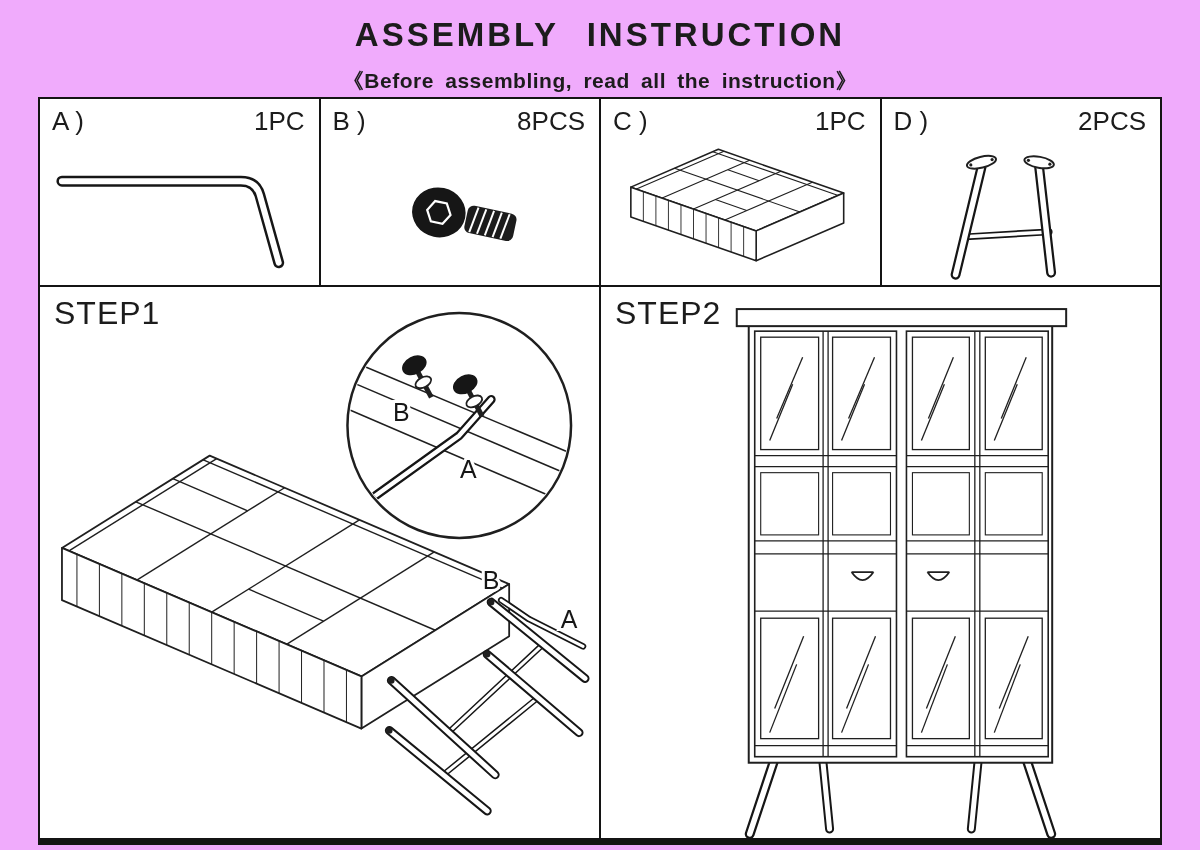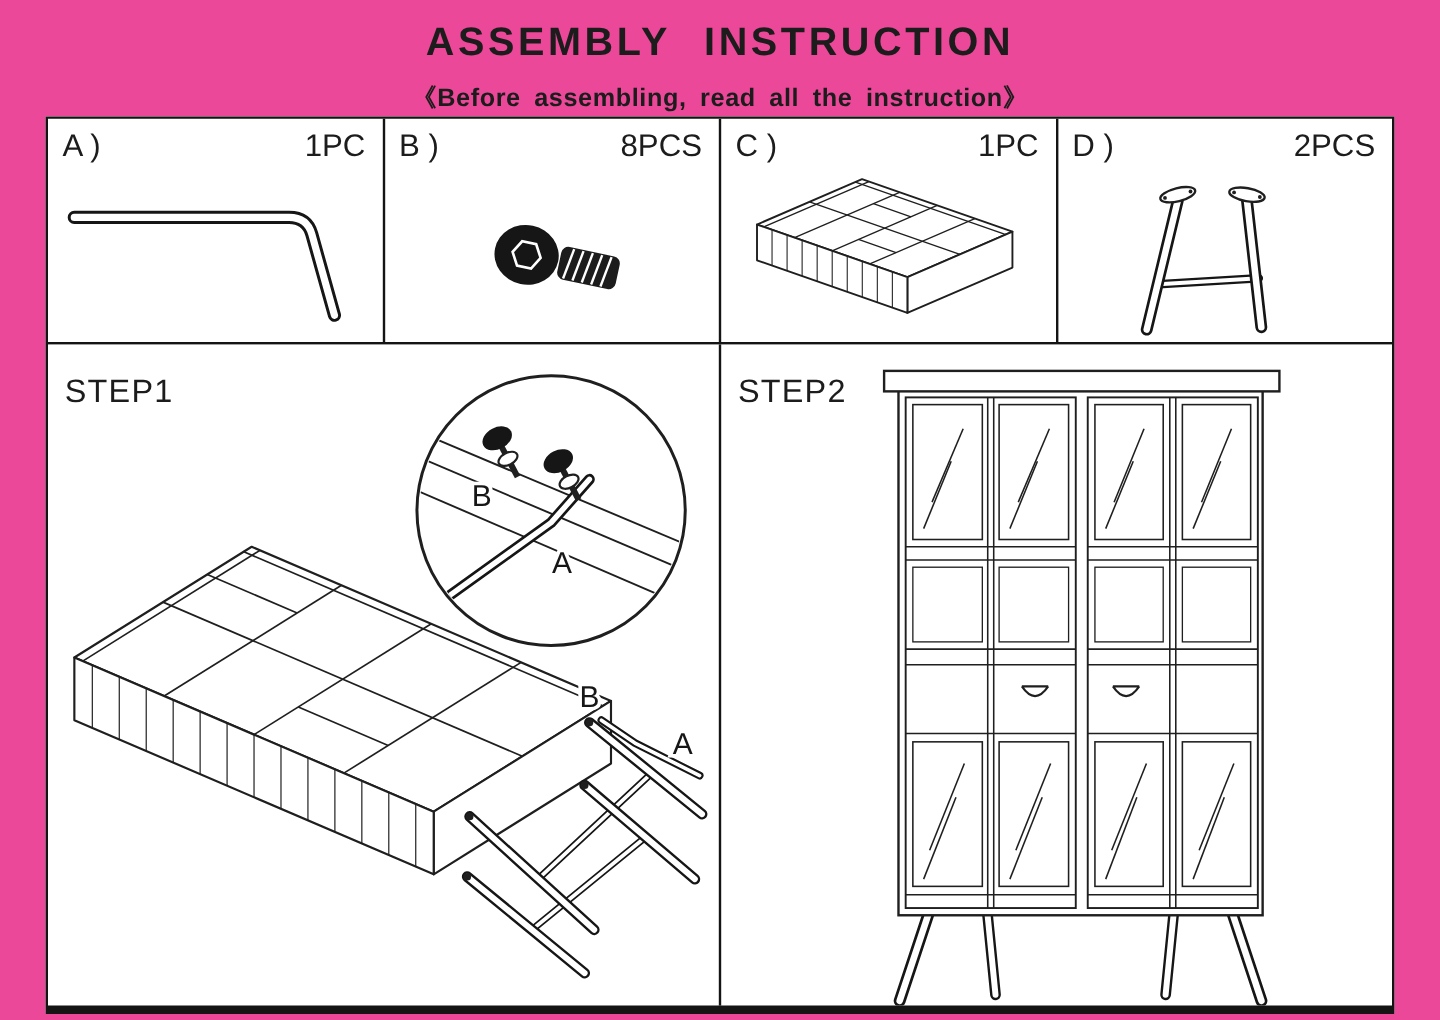--- a/index.html
+++ b/index.html
@@ -1,41 +1,41 @@
 <!DOCTYPE html>
 <html><head>
 <meta charset="utf-8">
 <style>
   * { margin:0; padding:0; box-sizing:border-box; }
   html,body { width:1200px; height:850px; }
   body {
     font-family:"Liberation Sans","DejaVu Sans",sans-serif;
     background:#ffffff; color:#1b1b1b;
   }
-  .sheet { position:relative; width:1200px; height:850px; background:#ec4899; overflow:hidden; }
+  .sheet { position:relative; width:1200px; height:850px; background:#f0abfc; overflow:hidden; }
 
   .hdr { position:absolute; top:16px; left:0; width:100%; text-align:center; }
   .hdr h1 { font-size:33px; font-weight:700; letter-spacing:3px; word-spacing:16px; color:#1c1c1c; }
   .hdr p  { margin-top:13px; font-size:21px; font-weight:700; letter-spacing:0.5px; word-spacing:5px; color:#1c1c1c; }
 
   .box { position:absolute; left:38px; top:97px; width:1124px; height:748px;
          border:2px solid #141414; border-bottom-width:7px;
          display:flex; flex-direction:column; background:#fff; }
 
   .parts-row { display:flex; height:188px; border-bottom:2px solid #141414; }
   .part-cell { position:relative; flex:1; border-right:2px solid #141414; }
   .part-cell:last-child { border-right:none; }
   .part-head { display:flex; justify-content:space-between; align-items:flex-start;
                padding:7px 14px 0 12px; font-size:26px; color:#1c1c1c; }
   .part-art { position:absolute; left:0; top:36px; width:100%; height:152px; }
 
   .steps-row { display:flex; flex:1; }
   .step-cell { position:relative; flex:1; border-right:2px solid #141414; }
   .step-cell:last-child { border-right:none; }
-  .step-label { position:absolute; top:24px; left:14px; font-size:27px; letter-spacing:1px; color:#1c1c1c; z-index:2; }
+  .step-label { position:absolute; top:8px; left:14px; font-size:32px; letter-spacing:1px; color:#1c1c1c; z-index:2; }
   .step-art { position:absolute; inset:0; width:100%; height:100%; }
 
   svg { display:block; width:100%; height:100%; }
   text.callout { font-family:"Liberation Sans","DejaVu Sans",sans-serif; font-size:25px; fill:#161616;
                  paint-order:stroke; stroke:#ffffff; stroke-width:6px; text-anchor:middle; }
 </style>
 </head>
 <body>
 
 <div class="sheet">

